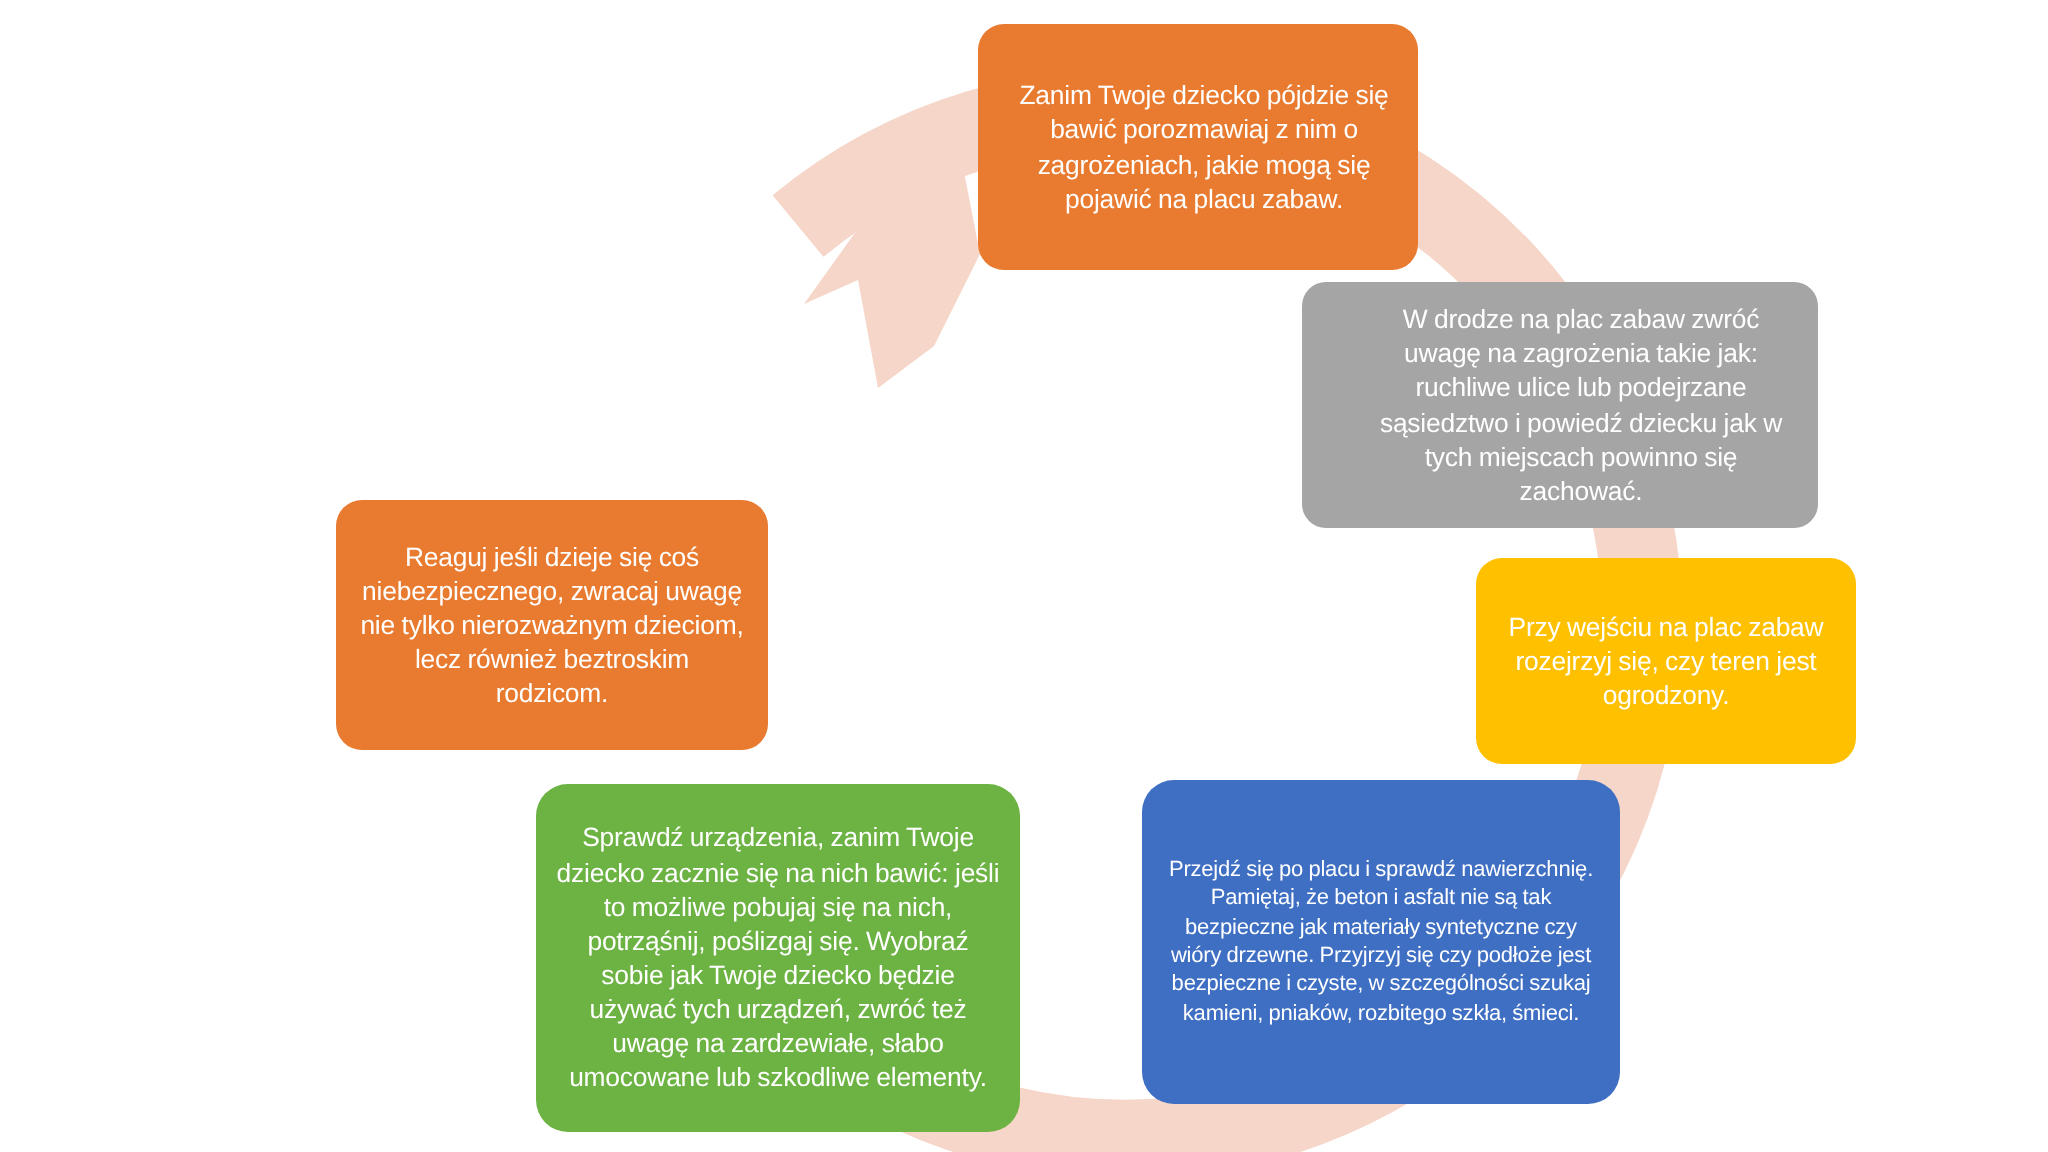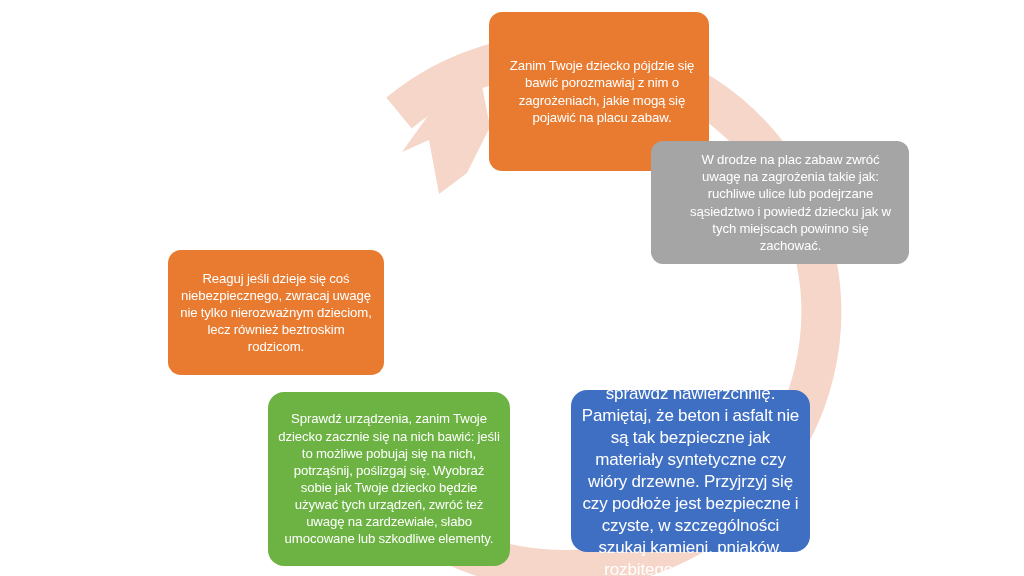--- a/index.html
+++ b/index.html
@@ -45,21 +45,21 @@
     -webkit-font-smoothing: antialiased;
   }
   .node span {
     display: block;
     width: 100%;
   }
 
   
   #node-talk-about-dangers {
     left: 489px;  top: 12px;
-    width: 220px; height: 159px;
+    width: 220px; height: 123px;
     background: #E87B30;
     font-size: 13.2px;
     border-radius: 13px;
     padding-left: 16px;
   }
   
   #node-on-the-way {
     left: 651px;  top: 141px;
     width: 258px; height: 123px;
     background: #A5A5A5;
@@ -73,21 +73,21 @@
     width: 190px; height: 103px;
     background: #FFC000;
     font-size: 13.2px;
     border-radius: 13px;
   }
   
   #node-check-surface {
     left: 571px;  top: 390px;
     width: 239px; height: 162px;
     background: #3F6FC3;
-    font-size: 17px;
+    font-size: 11px;
     border-radius: 16px;
   }
   
   #node-check-equipment {
     left: 268px;  top: 392px;
     width: 242px; height: 174px;
     background: #6CB343;
     font-size: 13.2px;
     border-radius: 16px;
   }
@@ -124,20 +124,23 @@
   </svg>
 
   <div class="node" id="node-talk-about-dangers">
     <span>Zanim Twoje dziecko pójdzie się bawić porozmawiaj z nim o zagrożeniach, jakie mogą się pojawić na placu zabaw.</span>
   </div>
 
   <div class="node" id="node-on-the-way">
     <span>W drodze na plac zabaw zwróć uwagę na zagrożenia takie jak: ruchliwe ulice lub podejrzane sąsiedztwo i powiedź dziecku jak w tych miejscach powinno się zachować.</span>
   </div>
 
+  <div class="node" id="node-check-fencing">
+    <span>Przy wejściu na plac zabaw rozejrzyj się, czy teren jest ogrodzony.</span>
+  </div>
 
   <div class="node" id="node-check-surface">
     <span>Przejdź się po placu i sprawdź nawierzchnię. Pamiętaj, że beton i asfalt nie są tak bezpieczne jak materiały syntetyczne czy wióry drzewne. Przyjrzyj się czy podłoże jest bezpieczne i czyste, w szczególności szukaj kamieni, pniaków, rozbitego szkła, śmieci.</span>
   </div>
 
   <div class="node" id="node-react">
     <span>Reaguj jeśli dzieje się coś niebezpiecznego, zwracaj uwagę nie tylko nierozważnym dzieciom, lecz również beztroskim rodzicom.</span>
   </div>
 
   <div class="node" id="node-check-equipment">

